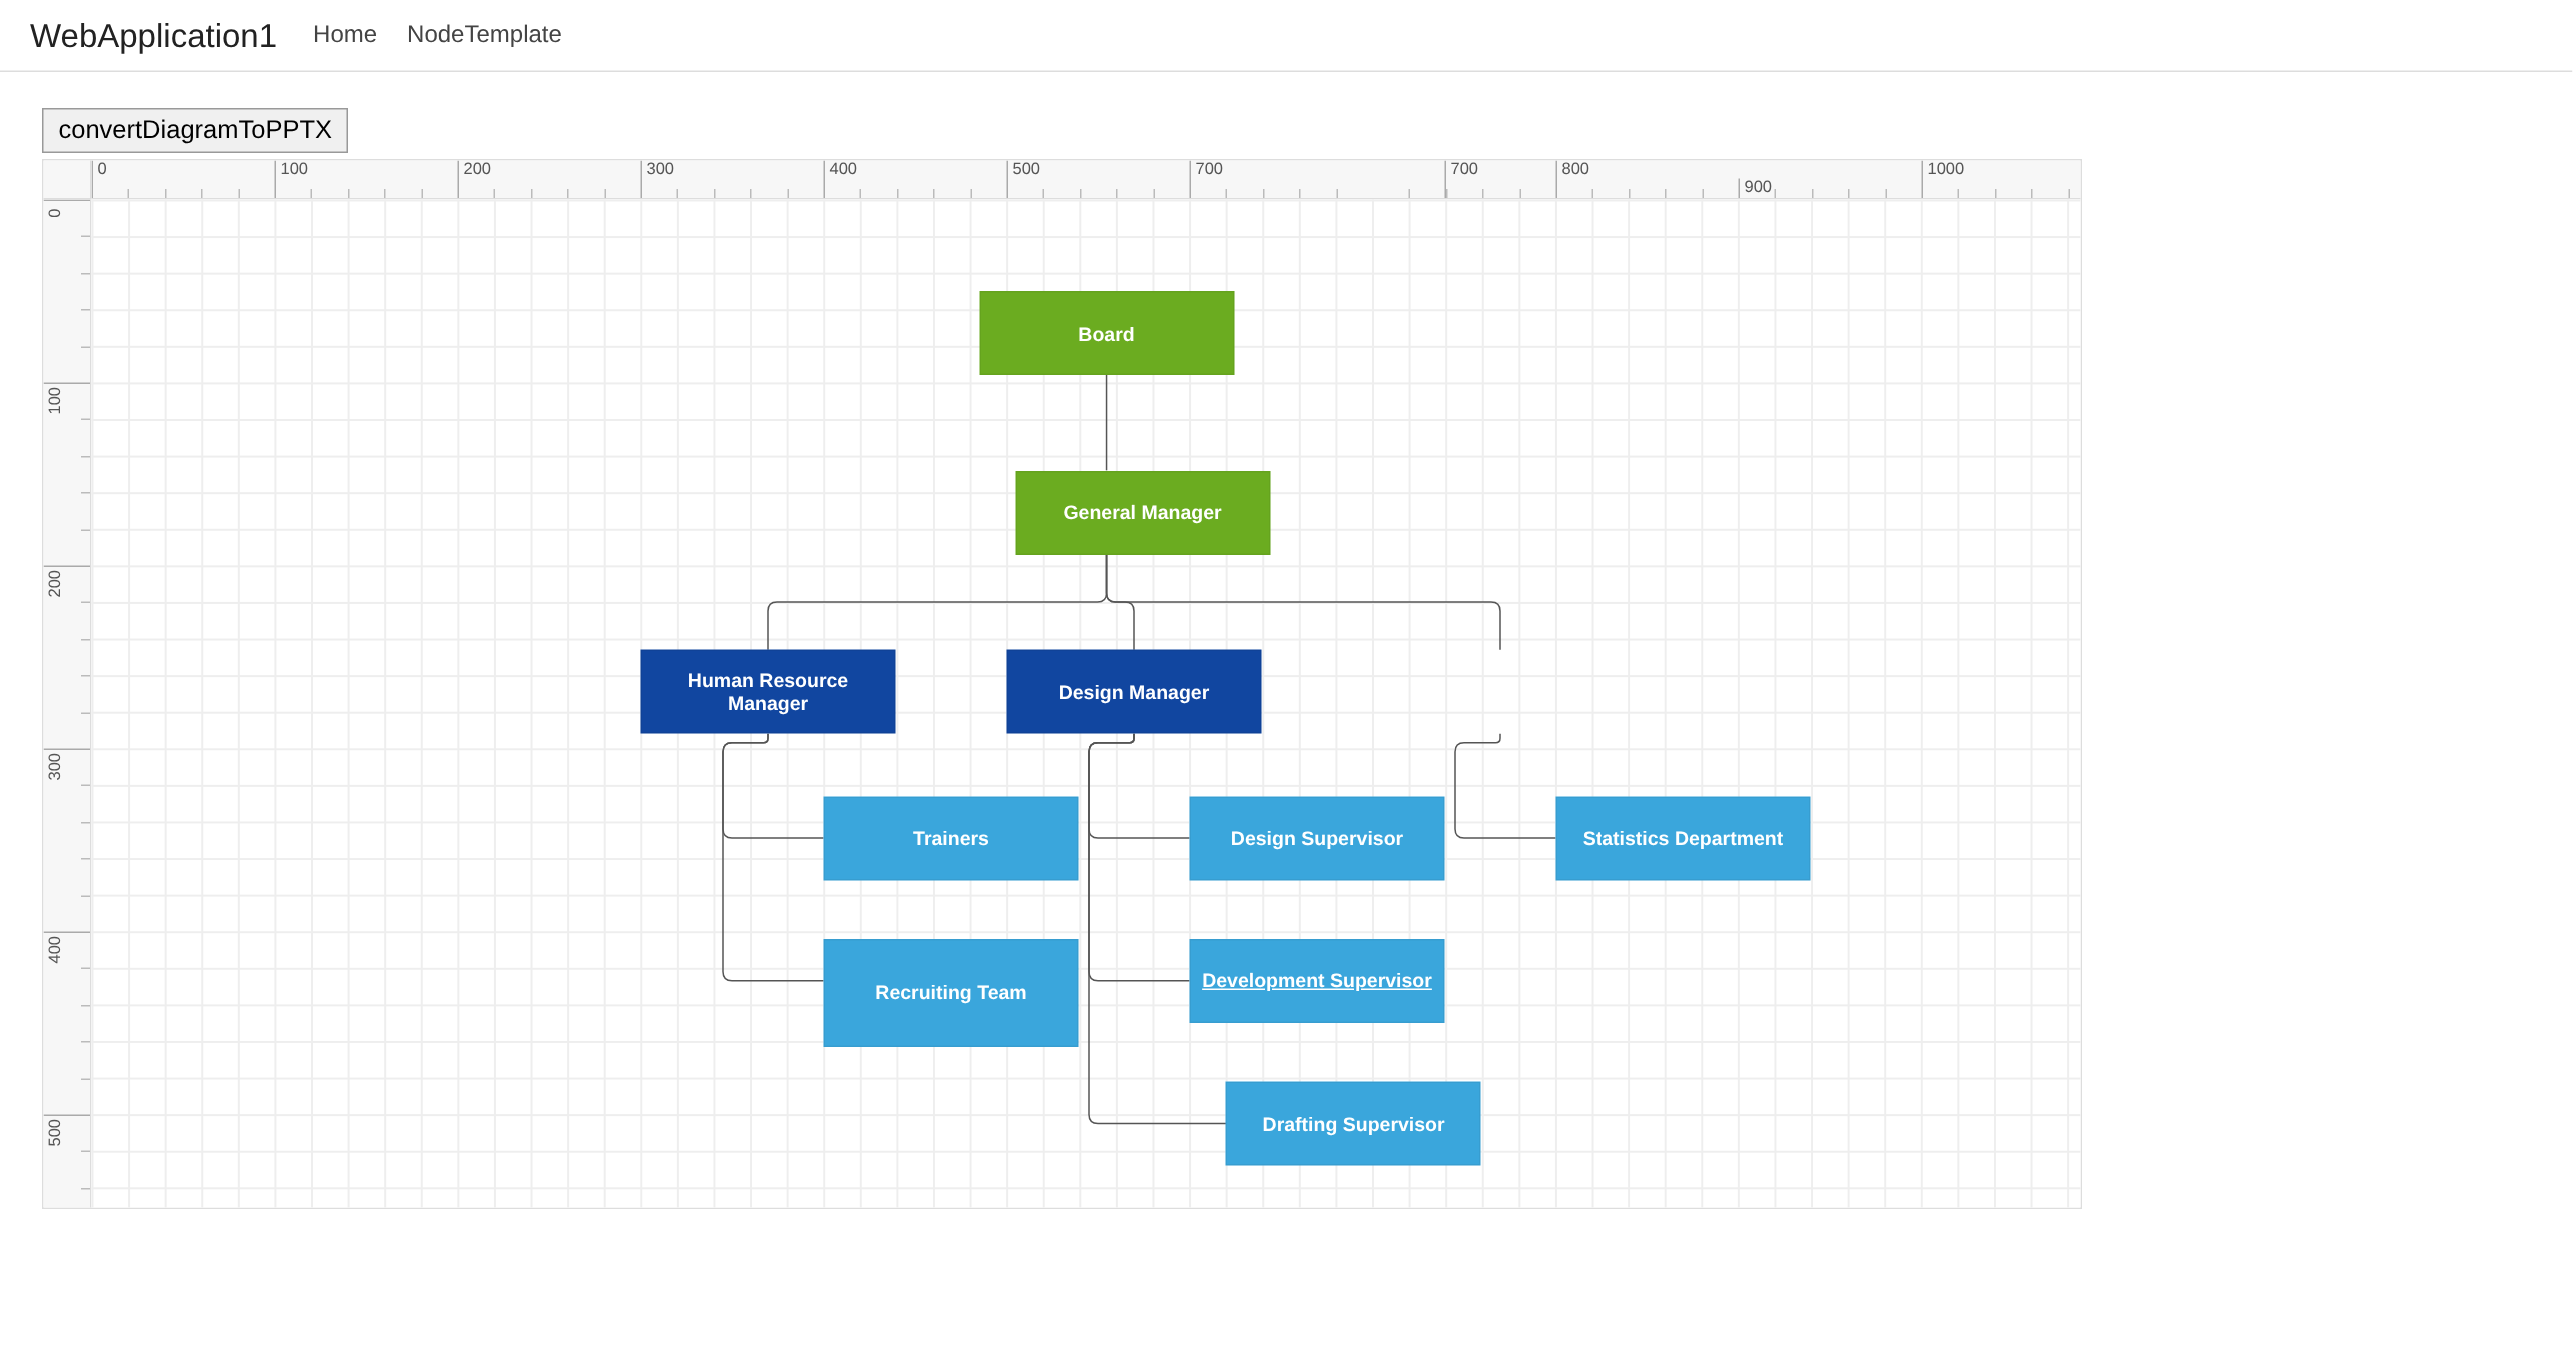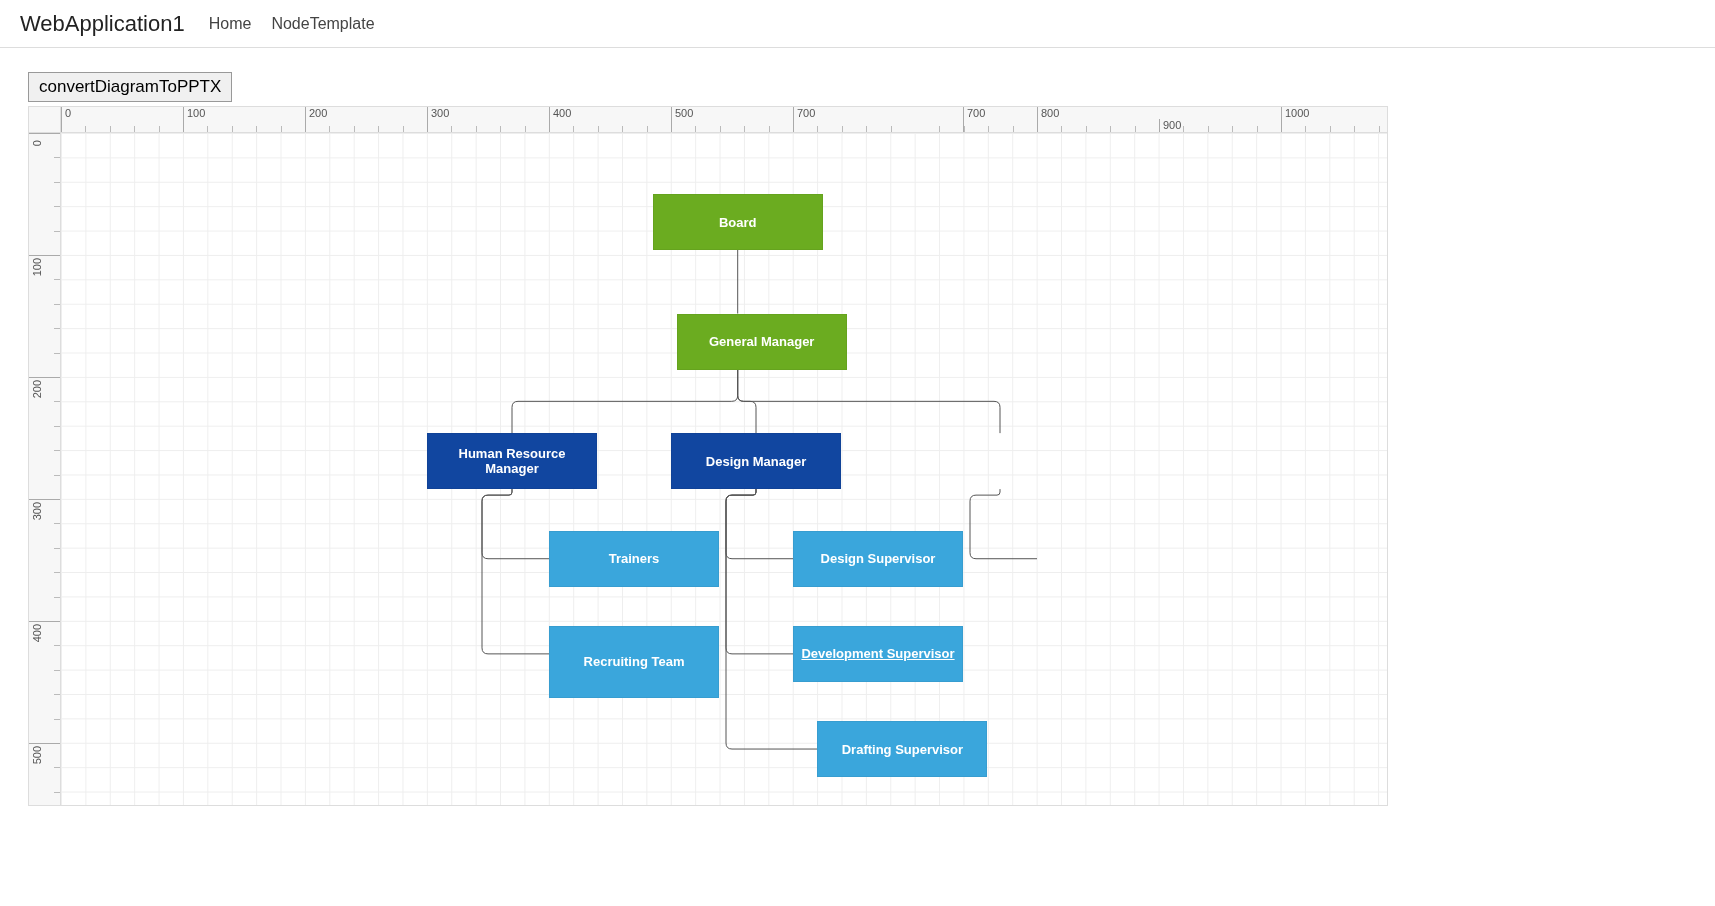--- a/index.html
+++ b/index.html
@@ -233,20 +233,23 @@
         </div>
         <div class="node dblue" style="left: 610px; top: 300.12px; width: 170px; height: 56px;">
           <span>Design Manager</span>
         </div>
         <div class="node lblue" style="left: 488px; top: 397.72px; width: 170px; height: 56px;">
           <span>Trainers</span>
         </div>
         <div class="node lblue" style="left: 732px; top: 397.72px; width: 170px; height: 56px;">
           <span>Design Supervisor</span>
         </div>
+        <div class="node lblue" style="left: 976px; top: 397.72px; width: 170px; height: 56px;">
+          <span>Statistics Department</span>
+        </div>
         <div class="node lblue" style="left: 488px; top: 492.88px; width: 170px; height: 72px;">
           <span>Recruiting Team</span>
         </div>
         <div class="node lblue" style="left: 732px; top: 492.88px; width: 170px; height: 56px; text-decoration: underline;">
           <span>Development Supervisor</span>
         </div>
         <div class="node lblue" style="left: 756.4px; top: 588.04px; width: 170px; height: 56px;">
           <span>Drafting Supervisor</span>
         </div>
       </div>

